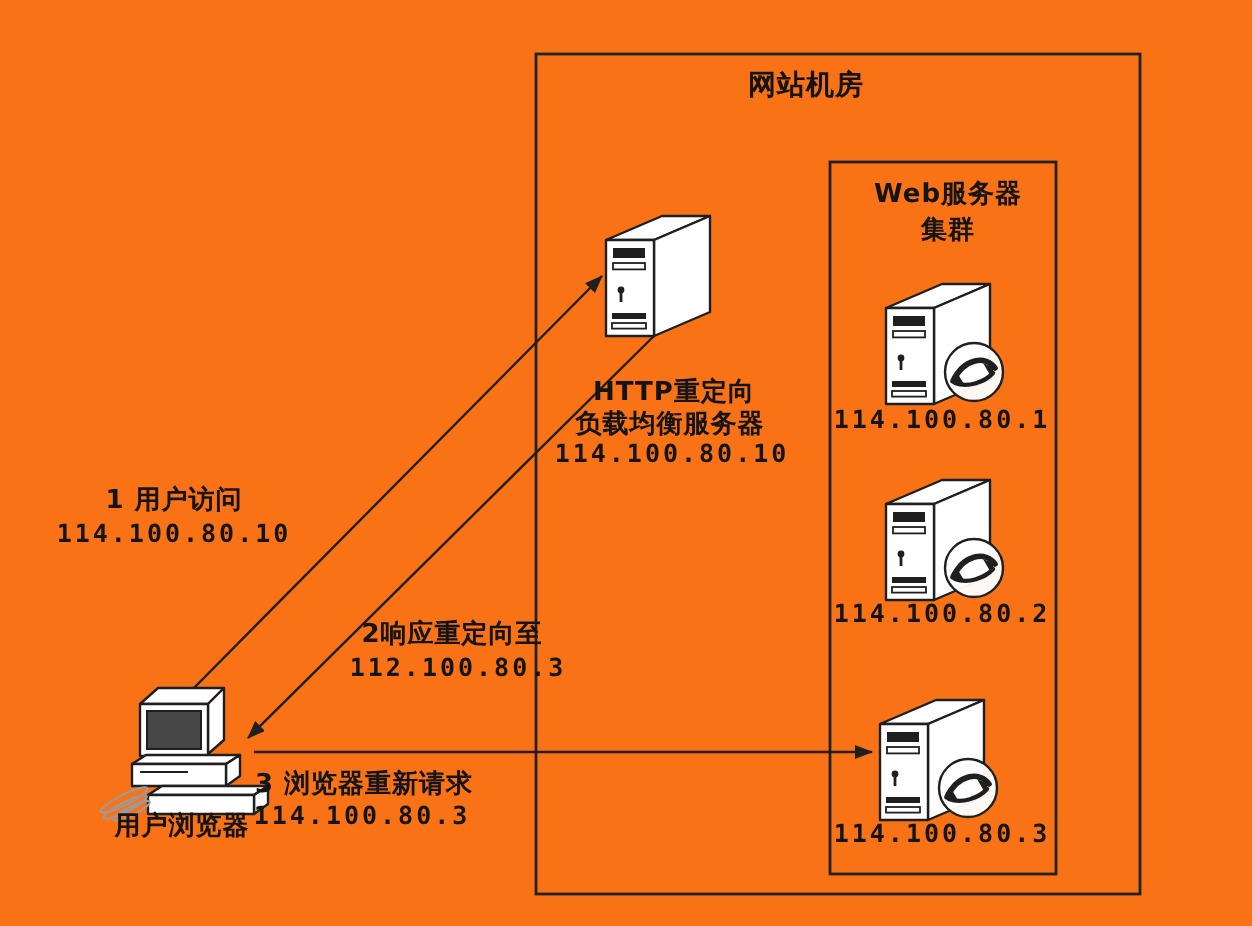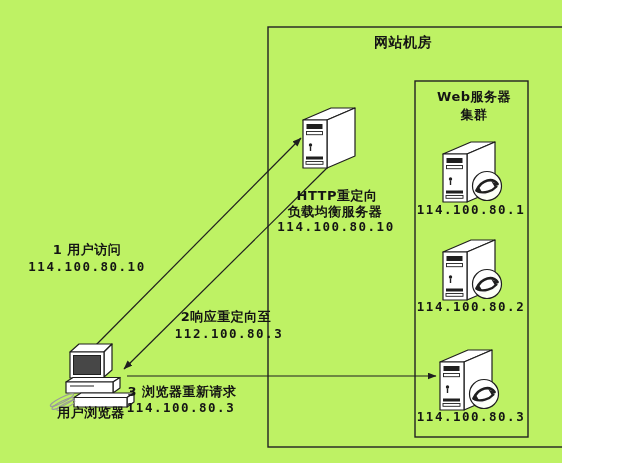--- a/index.html
+++ b/index.html
@@ -2,23 +2,23 @@
 <html><head>
 <meta charset="utf-8">
 <style>
   html, body {
     margin: 0;
     padding: 0;
     background: #ffffff;
   }
   .canvas {
     position: relative;
-    width: 562px;
+    width: 626px;
     height: 463px;
-    background: #bef264;
+    background: #f97316;
     overflow: hidden;
     font-family: "DejaVu Sans", "Liberation Sans", sans-serif;
     text-align: right;
   }
   svg { display: block; }
   .box {
     fill: none;
     stroke: #222222;
     stroke-width: 1.4;
   }

